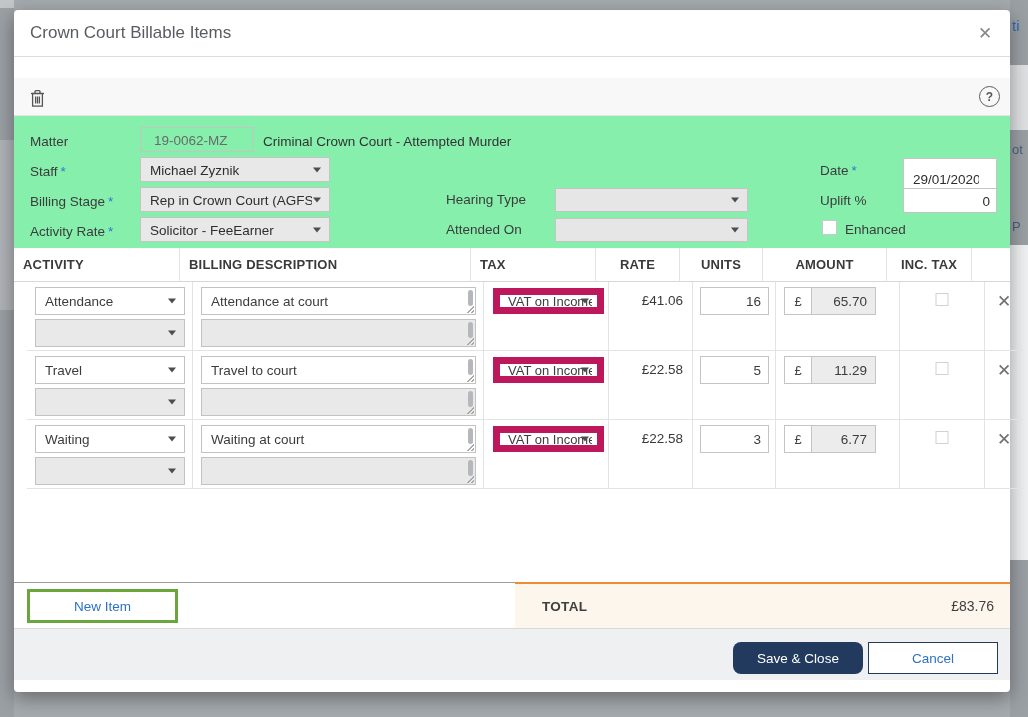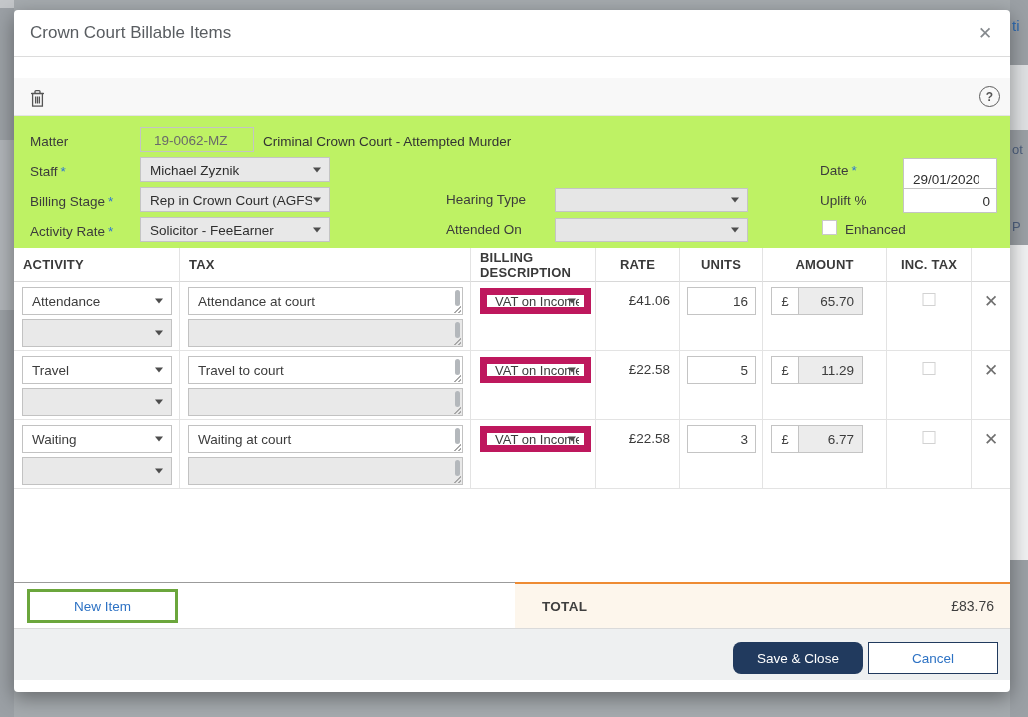--- a/index.html
+++ b/index.html
@@ -33,21 +33,21 @@
   .close-btn { position:absolute; right:12px; top:10px; width:26px; height:26px;
     display:flex; align-items:center; justify-content:center; cursor:pointer;
     font-size:17px; color:#85898d; }
 
   .toolbar { position:absolute; top:68px; left:0; right:0; height:38px; background:#f8f8f8; border-bottom:1px solid #e4e4e4; }
   .trash-btn { position:absolute; left:12px; top:9px; width:22px; height:22px; display:flex; align-items:center; justify-content:center; cursor:pointer; }
   .help-btn { position:absolute; right:10px; top:8px; width:21px; height:21px; border:1.5px solid #5c5c5c; border-radius:50%;
     display:flex; align-items:center; justify-content:center; font-size:12px; font-weight:bold; color:#555; cursor:pointer; }
 
   
-  .form-area { position:absolute; top:106px; left:0; right:0; height:132px; background:#bef264; font-size:13.5px; }
+  .form-area { position:absolute; top:106px; left:0; right:0; height:132px; background:#86efac; font-size:13.5px; }
   .flabel { position:absolute; color:#3c3c3c; }
   .req { color:#2e75d4; margin-left:3px; }
   .ffield { position:absolute; border:1px solid #c4c4c4; background:#e8e8e8; font-size:13.5px; color:#2e2e2e;padding-left:18px; }
   .ffield .txt { position:absolute; left:9px; top:50%; transform:translateY(-50%); white-space:nowrap; overflow:hidden; max-width:calc(100% - 26px); }
   .caret { position:absolute; right:8px; top:50%; transform:translateY(-50%);
     width:0; height:0; border-left:4.5px solid transparent; border-right:4.5px solid transparent; border-top:5px solid #4d4d4d; }
   .matter-box { left:126px; top:11px; width:114px; height:25px; background:transparent; color:#6a6a6a; }
   .matter-box .txt { left:13px; }
   .matter-desc { position:absolute; left:249px; top:18px; color:#333; }
   .dd-staff    { left:126px; top:41px;  width:190px; height:25px; cursor:pointer; }
@@ -63,21 +63,21 @@
 
   
   .tbl { position:absolute; top:238px; left:0; width:996px; }
   .grid { display:grid; grid-template-columns:166px 291px 125px 84px 83px 124px 85px 38px; }
   .thead { height:34px; }
   .thead > div { border-right:1px solid #e3e3e3; border-bottom:1px solid #d8d8d8;
     font-size:13px; font-weight:bold; color:#3a3a3a; display:flex; align-items:center; letter-spacing:.2px; }
   .thead > div:last-child { border-right:none; }
   .h-left { padding-left:9px; }
   .h-center { justify-content:center; }
-  .trow { height:69px; }
+  .trow { height:69px;margin-left:13px; }
   .trow > div { border-right:1px solid #e3e3e3; border-bottom:1px solid #e3e3e3; position:relative; }
   .trow > div:last-child { border-right:none; }
   .cell-sel { position:absolute; left:8px; top:5px; width:150px; height:28px; background:#fff; border:1px solid #c2c2c2; cursor:pointer; font-size:13.5px; }
   .cell-sel.ghost { top:37px; background:#e9e9e9; }
   .cell-sel .txt { position:absolute; left:9px; top:50%; transform:translateY(-50%); white-space:nowrap; }
   .ta { position:absolute; left:8px; top:5px; width:275px; height:28px; background:#fff; border:1px solid #c2c2c2; font-size:13.5px; }
   .ta.ghost { top:37px; background:#e9e9e9; }
   .ta .txt { position:absolute; left:9px; top:50%; transform:translateY(-50%); white-space:nowrap; }
   .thumb { position:absolute; right:2px; top:2px; width:5px; height:16px; border-radius:3px; background:#b4b8bc; cursor:grab; }
   .grip { position:absolute; right:1px; bottom:1px; width:8px; height:8px; cursor:nwse-resize;
@@ -193,22 +193,22 @@
       <span class="txt"></span>
       <span class="caret"></span>
     </div>
     <div class="enh-cb"></div>
     <div class="flabel enh-label">Enhanced</div>
   </div>
 
   <div class="tbl">
     <div class="grid thead">
       <div class="h-left">ACTIVITY</div>
+      <div class="h-left">BILLING DESCRIPTION</div>
       <div class="h-left">TAX</div>
-      <div class="h-left">BILLING DESCRIPTION</div>
       <div class="h-center">RATE</div>
       <div class="h-center">UNITS</div>
       <div class="h-center">AMOUNT</div>
       <div class="h-center">INC. TAX</div>
       <div></div>
     </div>
 
     <div class="grid trow">
       <div>
         <div class="cell-sel">

